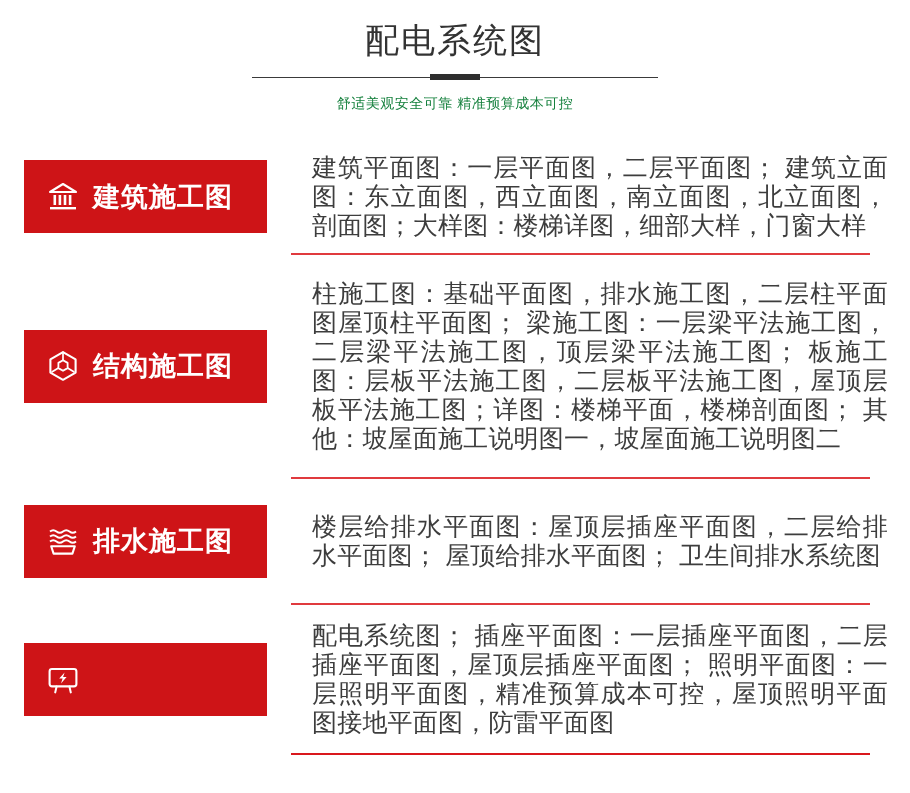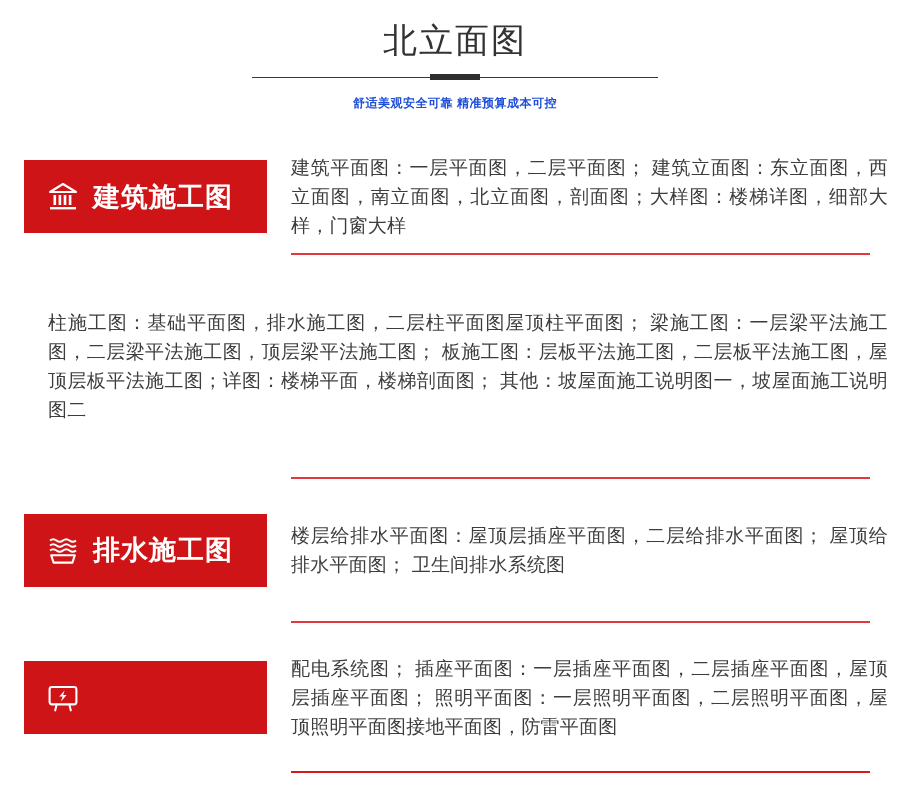--- a/index.html
+++ b/index.html
@@ -45,25 +45,24 @@
   .header-rule .rule-thick {
     position: absolute;
     left: 178px;
     top: 1px;
     width: 50px;
     height: 6px;
     background: #2e2e2e;
   }
   .header-subtitle {
     margin: 9px 0 0 0;
-    font-size: 12px;
+    font-size: 14px;
     line-height: 22px;
-    color: #1d4ed8;
+    color: #15803d;
     letter-spacing: 0.5px;
-    font-weight: bold;
   }
 
   
   .rows {
     margin-top: 26px;
     padding: 0 20px 0 24px;
   }
   .row {
     display: flex;
     align-items: center;
@@ -102,48 +101,49 @@
     letter-spacing: 1px;
     white-space: nowrap;
   }
 
   .row-content-col {
     flex: 1 1 auto;
     padding-left: 24px;
     padding-right: 0;
   }
   .row-text {
-    font-size: 19px;
+    font-size: 25px;
     line-height: 29px;
     color: #3d3d3d;
     letter-spacing: 0.2px;
     text-align: justify;
     padding-right: 2px;
+    margin-left: 21px;
   }
 
   .row-divider {
     height: 2px;
     background: #e03a3e;
     margin-left: 267px;
     margin-right: 20px;
   }
   .row-divider.strong { background: #d9181d; }
 
   
   .row-1 { height: 113px; }
   .row-1 .row-badge-col { align-self: center; }
   .row-2 { height: 222px; }
-  .row-3 { height: 142px; }
+  .row-3 { height: 124px; }
   .row-4 { height: 148px; }
 </style>
 </head>
 <body>
 
 <div class="header">
-  <h1 class="header-title">北立面图</h1>
+  <h1 class="header-title">配电系统图</h1>
   <div class="header-rule">
     <div class="rule-thin"></div>
     <div class="rule-thick"></div>
   </div>
   <div class="header-subtitle">舒适美观安全可靠 精准预算成本可控</div>
 </div>
 
 <div class="rows">
 
   <div class="row row-1">
@@ -162,20 +162,32 @@
         <span class="badge-label">建筑施工图</span>
       </div>
     </div>
     <div class="row-content-col">
       <div class="row-text">建筑平面图：一层平面图，二层平面图； 建筑立面图：东立面图，西立面图，南立面图，北立面图，剖面图；大样图：楼梯详图，细部大样，门窗大样</div>
     </div>
   </div>
   <div class="row-divider"></div>
 
   <div class="row row-2">
+    <div class="row-badge-col">
+      <div class="badge">
+        <span class="badge-icon">
+          <svg width="34" height="34" viewBox="0 0 34 34">
+            <path d="M17 3.2 L29.6 10.4 L29.6 23.6 L17 30.8 L4.4 23.6 L4.4 10.4 Z" fill="none" stroke="#ffffff" stroke-width="2.1" stroke-linejoin="round"></path>
+            <path d="M17 11.2 L21.6 13.9 L21.6 19.1 L17 21.8 L12.4 19.1 L12.4 13.9 Z" fill="none" stroke="#ffffff" stroke-width="1.8" stroke-linejoin="round"></path>
+            <path d="M17 3.2 L17 11.2 M12.4 19.1 L6.2 22.8 M21.6 19.1 L27.8 22.8" stroke="#ffffff" stroke-width="1.7" stroke-linecap="round"></path>
+          </svg>
+        </span>
+        <span class="badge-label">结构施工图</span>
+      </div>
+    </div>
     <div class="row-content-col">
       <div class="row-text">柱施工图：基础平面图，排水施工图，二层柱平面图屋顶柱平面图； 梁施工图：一层梁平法施工图，二层梁平法施工图，顶层梁平法施工图； 板施工图：层板平法施工图，二层板平法施工图，屋顶层板平法施工图；详图：楼梯平面，楼梯剖面图； 其他：坡屋面施工说明图一，坡屋面施工说明图二</div>
     </div>
   </div>
   <div class="row-divider"></div>
 
   <div class="row row-3">
     <div class="row-badge-col">
       <div class="badge">
         <span class="badge-icon">
@@ -201,18 +213,18 @@
         <span class="badge-icon">
           <svg width="34" height="34" viewBox="0 0 34 34">
             <rect x="3.6" y="7" width="26.8" height="17.4" rx="2.4" fill="none" stroke="#ffffff" stroke-width="2.1"></rect>
             <path d="M18.6 10.6 L13.2 16.6 L16.6 16.6 L15 21.4 L20.6 15.1 L17.1 15.1 Z" fill="#ffffff"></path>
             <path d="M10.6 24.4 L9.2 30.4 M23.4 24.4 L24.8 30.4" stroke="#ffffff" stroke-width="2" stroke-linecap="round"></path>
           </svg>
         </span>
       </div>
     </div>
     <div class="row-content-col">
-      <div class="row-text">配电系统图； 插座平面图：一层插座平面图，二层插座平面图，屋顶层插座平面图； 照明平面图：一层照明平面图，二层照明平面图，屋顶照明平面图接地平面图，防雷平面图</div>
+      <div class="row-text">配电系统图； 插座平面图：一层插座平面图，二层插座平面图，屋顶层插座平面图； 照明平面图：一层照明平面图，精准预算成本可控，屋顶照明平面图接地平面图，防雷平面图</div>
     </div>
   </div>
   <div class="row-divider strong"></div>
 
 </div>
 
 </body></html>

